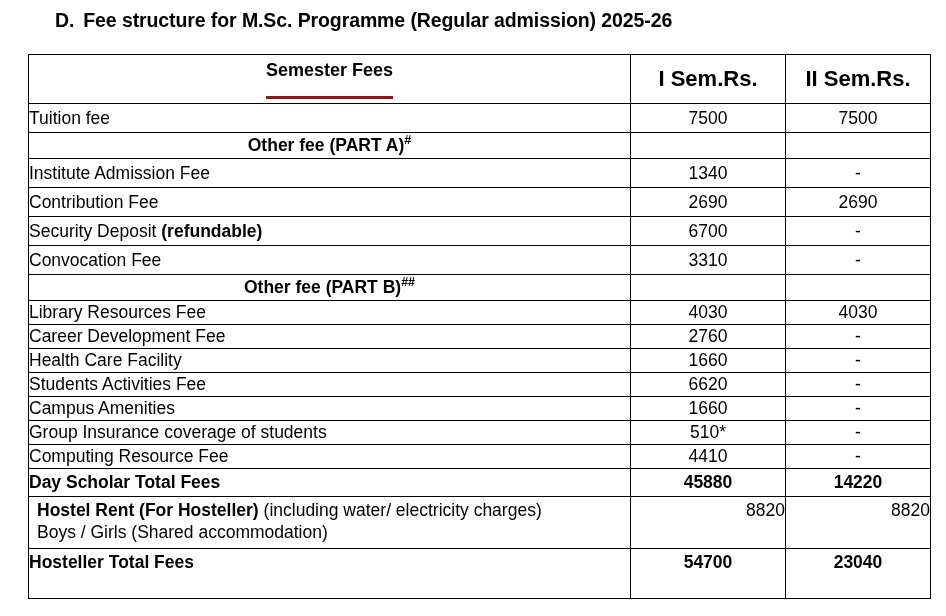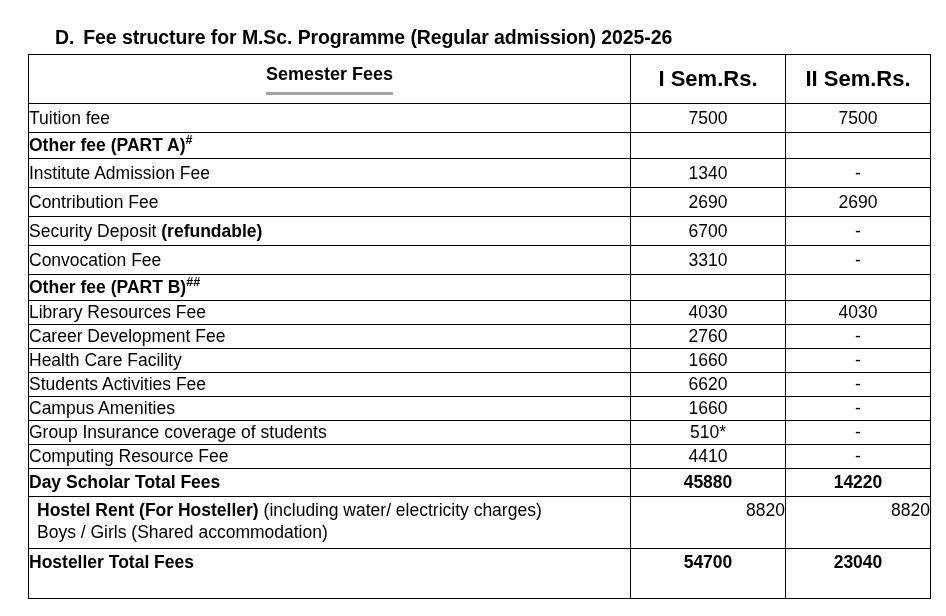--- a/index.html
+++ b/index.html
@@ -25,21 +25,20 @@
   
   .doc-heading {
     position: absolute;
     left: 55px;
     top: 8px;
     font-size: 19.5px;
     font-weight: bold;
     letter-spacing: -0.1px;
     white-space: nowrap;
     line-height: 24px;
-    margin-top: 17px;
   }
   .doc-heading .label { margin-right: 9px; }
 
   
   .fee-table {
     position: absolute;
     left: 28px;
     top: 54px;
     width: 902px;
     border-collapse: collapse;
@@ -70,22 +69,22 @@
   tr.row-header td { height: 48px; }
   .hdr-semfees {
     text-align: center;
     font-weight: bold;
     font-size: 18px;
     padding: 0 0 2px 0;
     vertical-align: bottom;
     height: 46px;
   }
   .hdr-semfees .u {
-    border-bottom: 3px solid #a3a3a3;
-    padding-bottom: 7px;
+    border-bottom: 3px solid #7f1d1d;
+    padding-bottom: 15px;
     display: inline-block;
   }
   .hdr-num {
     text-align: center;
     font-weight: bold;
     font-size: 22px;
     vertical-align: top;
     padding-top: 4px;
     height: 46px;
   }
@@ -94,20 +93,21 @@
   tr.row-std td { height: 28px; }
   
   tr.row-compact td { height: 23px; }
   
   tr.row-section td { height: 25px; }
 
   .section-label {
     font-weight: bold;
     padding: 0 0 2px 12px;
     font-size: 17.5px;
+    text-align: center;
   }
   .section-label sup {
     font-size: 12.5px;
     font-weight: bold;
     vertical-align: super;
     line-height: 0;
   }
 
   .bold { font-weight: bold; margin-top: 20px; }
 

